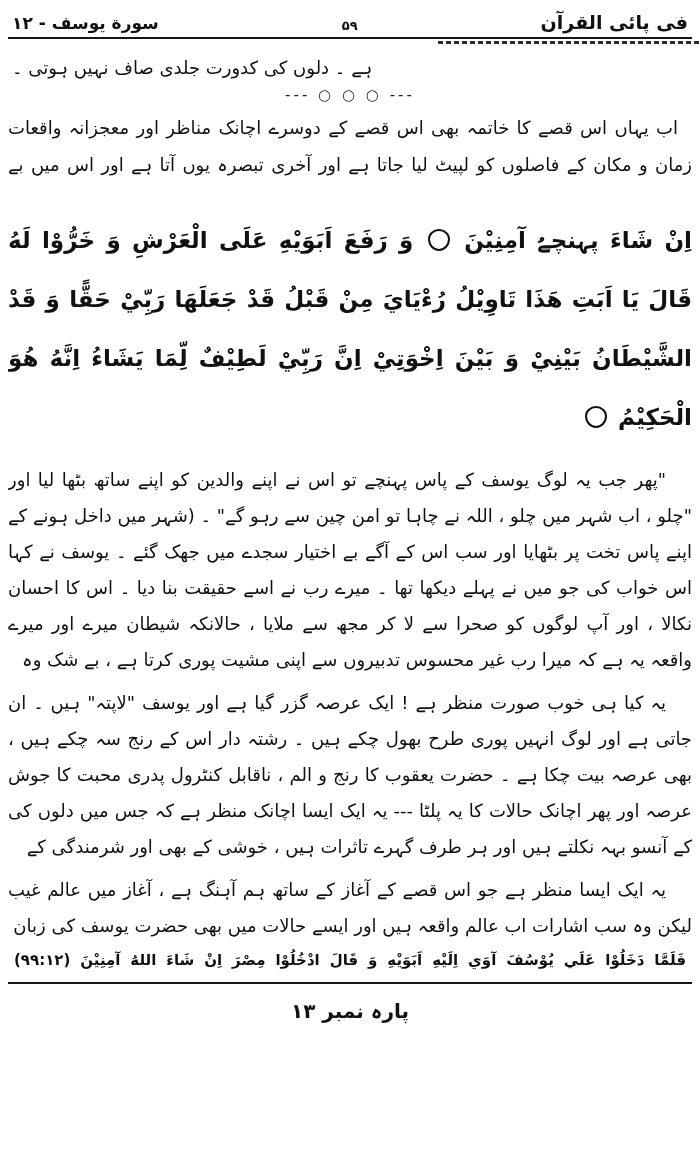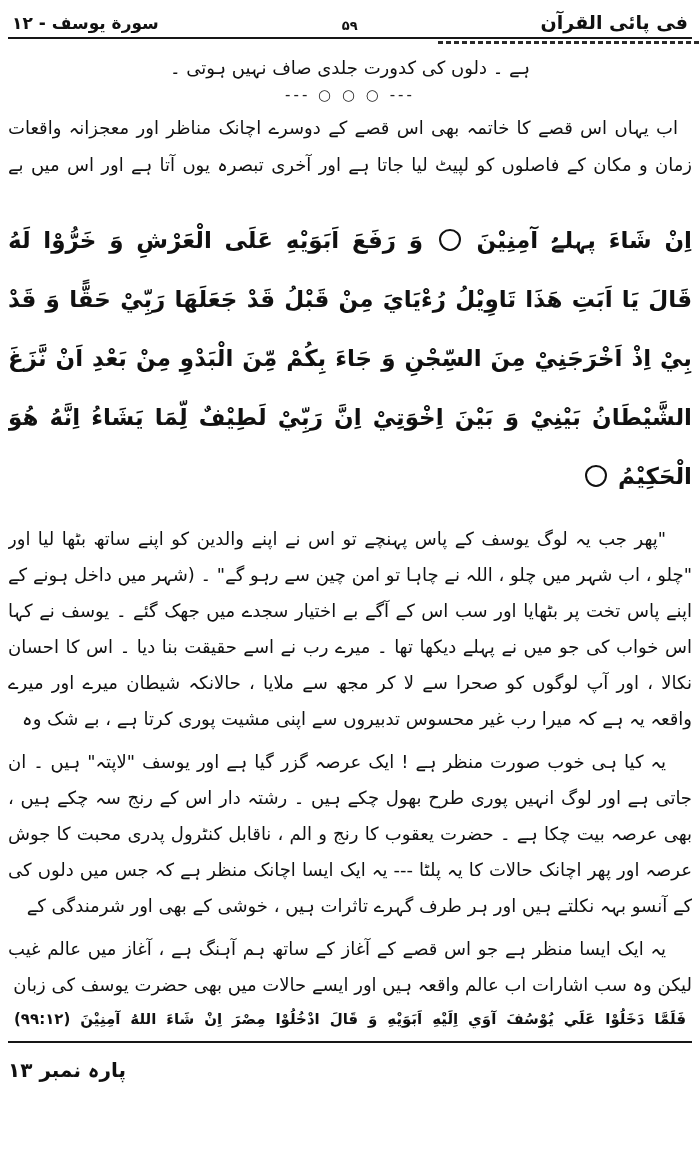--- a/index.html
+++ b/index.html
@@ -12,21 +12,21 @@
   
   .hdr{display:flex;justify-content:space-between;align-items:flex-end;
        padding:11px 4px 0 4px;height:33px;box-sizing:border-box;}
   .hdr-book{font-size:19px;font-weight:bold;}
   .hdr-page{font-size:13px;font-weight:bold;}
   .hdr-surah{font-size:17px;font-weight:bold;}
   .rule-main{height:2px;background:#161616;margin-top:4px;}
   .rule-sub{height:3px;width:262px;margin-top:2px;margin-right:-8px;
     background-image:repeating-linear-gradient(90deg,#2a2a2a 0 5px,transparent 5px 8px);}
   
-  .intro{margin-top:9px;text-align:center;font-size:18px;line-height:30px;padding:0 4px;}
+  .intro{margin-top:9px;text-align:left;font-size:18px;line-height:30px;padding:0 4px;}
   .divider{text-align:center;font-size:15px;letter-spacing:3px;line-height:24px;color:#222;}
   
   .jl{text-align:justify;text-align-last:justify;overflow:hidden;}
   .para1 .jl{font-size:18px;height:37px;line-height:37px;}
   .para1{margin-top:2px;}
   .indent-sm{padding-right:14px;}
   .indent{padding-right:26px;}
   
   .quran{margin-top:28px;font-weight:bold;}
   .quran .jl{font-size:23px;height:59px;line-height:59px;}
@@ -37,21 +37,21 @@
   
   .body-block .jl,.body-block .ll{font-size:18px;height:36px;line-height:36px;overflow:hidden;}
   .ll{text-align:right;text-align-last:right;}
   .translation{margin-top:15px;}
   .commentary{margin-top:7px;}
   .para3{margin-top:7px;}
   
   .citation{font-weight:bold;font-size:15px;height:33px;line-height:33px;
             text-align:justify;text-align-last:justify;overflow:hidden;padding:0 6px;}
   .foot-rule{height:2px;background:#161616;margin-top:5px;}
-  .footer{margin-top:12px;text-align:left;font-size:20px;font-weight:bold;line-height:30px;}
+  .footer{margin-top:12px;text-align:center;font-size:20px;font-weight:bold;line-height:30px;}
 </style>
 </head>
 <body>
 
 <div class="page">
 
   <div class="hdr">
     <div class="hdr-book">فى پائی القرآن</div>
     <div class="hdr-page">۵۹</div>
     <div class="hdr-surah">سورة يوسف - ۱۲</div>
@@ -63,26 +63,25 @@
 
   <div class="divider">--- ○ ○ ○ ---</div>
 
   <div class="para1">
     <div class="jl indent-sm">اب یہاں اس قصے کا خاتمہ بھی اس قصے کے دوسرے اچانک مناظر اور معجزانہ واقعات کی طرح اچانک ہو جاتا ہے ۔</div>
     <div class="jl">زمان و مکان کے فاصلوں کو لپیٹ لیا جاتا ہے اور آخری تبصرہ یوں آتا ہے اور اس میں بے شمار موڑ اور جذباتی مناظر ہیں ۔</div>
   </div>
 
   <div class="quran">
     <div class="jl">
-      <span>اِنْ شَاءَ پہلےُ آمِنِيْنَ</span>
+      <span>اِنْ شَاءَ پہنچےُ آمِنِيْنَ</span>
       <span class="ayah"></span>
       <span>وَ رَفَعَ اَبَوَيْهِ عَلَى الْعَرْشِ وَ خَرُّوْا لَهُ سُجَّدًا وَ</span>
     </div>
     <div class="jl">قَالَ يَا اَبَتِ هَذَا تَاوِيْلُ رُءْيَايَ مِنْ قَبْلُ قَدْ جَعَلَهَا رَبِّيْ حَقًّا وَ قَدْ اَحْسَنَ</div>
-    <div class="jl">بِيْ اِذْ اَخْرَجَنِيْ مِنَ السِّجْنِ وَ جَاءَ بِكُمْ مِّنَ الْبَدْوِ مِنْ بَعْدِ اَنْ نَّزَغَ</div>
     <div class="jl">الشَّيْطَانُ بَيْنِيْ وَ بَيْنَ اِخْوَتِيْ اِنَّ رَبِّيْ لَطِيْفٌ لِّمَا يَشَاءُ اِنَّهُ هُوَ الْعَـــلِيْمُ</div>
     <div class="q-last">
       <span>الْحَكِيْمُ</span>
       <span class="ayah"></span>
     </div>
   </div>
 
   <div class="translation body-block">
     <div class="jl indent">"پھر جب یہ لوگ یوسف کے پاس پہنچے تو اس نے اپنے والدین کو اپنے ساتھ بٹھا لیا اور اپنے سب کنبے والوں سے کہا</div>
     <div class="jl">"چلو ، اب شہر میں چلو ، اللہ نے چاہا تو امن چین سے رہو گے" ۔ (شہر میں داخل ہونے کے بعد) اس نے اپنے والدین کو اٹھا کر</div>

